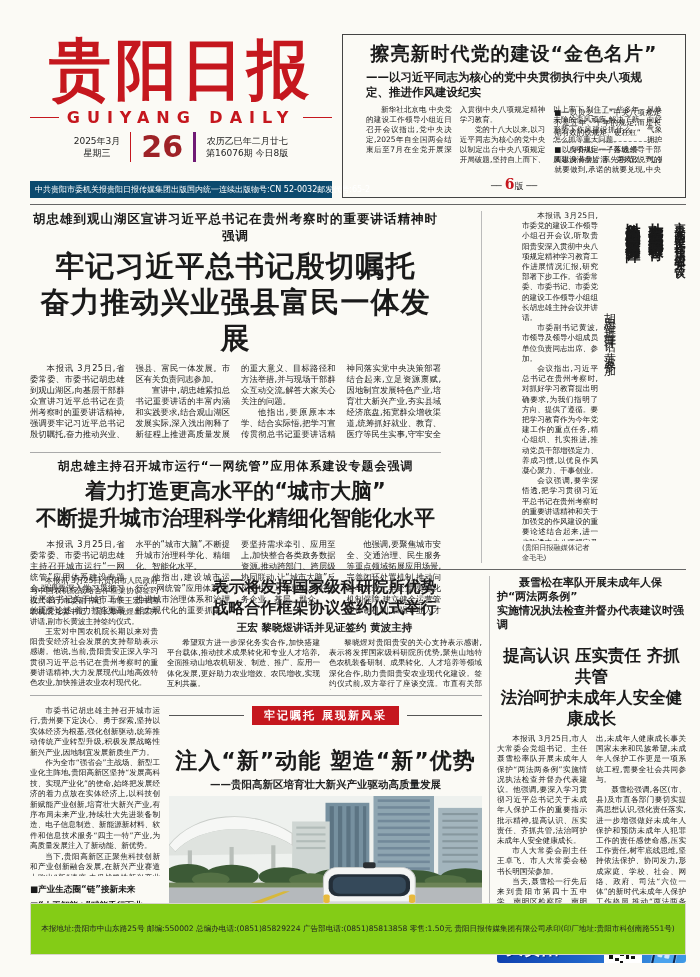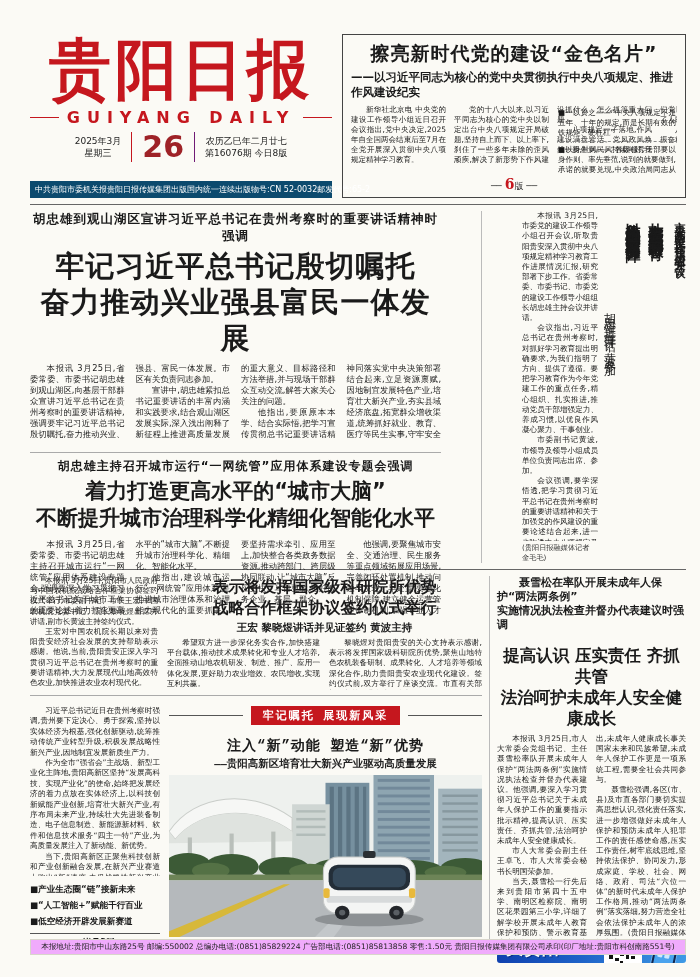--- a/index.html
+++ b/index.html
@@ -19,28 +19,28 @@
     font-size:62px; line-height:72px; color:#c5171e; text-align:center;
     letter-spacing:4px; transform:scaleY(1.05);
   }
   .mast-eng { display:flex; align-items:center; gap:8px; margin-top:2px; }
   .mast-eng .line { flex:1; border-top:1px solid #c5171e; }
   .mast-eng .txt { color:#c5171e; font-weight:bold; font-size:16px; letter-spacing:7px; }
   .date-row { display:flex; justify-content:center; align-items:center; gap:10px; margin-top:5px; }
   .date-col { font-size:9px; line-height:12px; color:#222; text-align:center; }
   .date-num {
     font-size:30px; font-weight:bold; color:#9e2227; line-height:30px;
-    padding:0 10px; border-left:1px solid #c5171e; border-right:1px solid #701a75;
+    padding:0 10px; border-left:1px solid #c5171e; border-right:3px solid #701a75;
   }
   .red-bar {
     margin-top:auto; background:#0c4a6e; color:#fff; font-size:8px;
     padding:3px 5px; display:flex; justify-content:space-between; white-space:nowrap;
   }
 
-  .box-article { flex:1; border:1px solid #444; padding:6px 8px 4px; display:flex; flex-direction:column; }
+  .box-article { flex:1; border:1px solid #444; padding:6px 23px 4px; display:flex; flex-direction:column; }
   .box-title { font-size:19px; font-weight:900; text-align:center; letter-spacing:1px; }
   .box-sub { font-size:11.5px; font-weight:bold; line-height:15px; margin-top:3px; }
   .box-cols { display:flex; gap:8px; margin-top:5px; flex:1; overflow:hidden; }
   .box-body { flex:1.65; columns:2; column-gap:8px; font-size:7.5px; line-height:10px; text-align:justify; }
   .box-body p { text-indent:2em; }
   .box-bullets { flex:1; font-size:7.5px; line-height:10px; }
   .box-bullets .bl { padding:3px 1px; border-bottom:1px dashed #888; text-align:justify; }
   .box-bullets .bl:last-child { border-bottom:none; }
   .page-ref { text-align:center; font-size:9px; margin-top:2px; color:#333; }
   .page-ref .num { color:#c5171e; font-family:"DejaVu Serif",serif; font-weight:bold; font-size:14px; }
@@ -81,25 +81,25 @@
   .agri-title { font-size:16px; font-weight:900; text-align:center; line-height:21px; }
   .agri-byline { font-size:10.5px; font-weight:bold; text-align:center; margin:3px 0; }
   .agri-body { flex:1; columns:2; column-gap:9px; font-size:7.6px; line-height:10.2px; text-align:justify; overflow:hidden; }
 
   .feature { flex:1; display:flex; gap:9px; margin-top:5px; overflow:hidden; }
   .f-left { width:130px; display:flex; flex-direction:column; }
   .f-body { flex:1; overflow:hidden; font-size:7.6px; line-height:10.4px; text-align:justify; }
   .f-links { margin-top:4px; }
   .f-link { font-size:8.6px; font-weight:bold; margin:4px 0; }
   .f-more { text-align:center; font-size:8.6px; font-weight:bold; border-top:1px solid #555; padding:3px 0 1px; margin-top:5px; }
-  .f-main { flex:1; display:flex; flex-direction:column;font-family:Liberation Mono, monospace; }
+  .f-main { flex:1; display:flex; flex-direction:column; }
   .badge-row { display:flex; align-items:center; }
   .badge-row .line { flex:1; border-top:1px solid #555; }
   .badge { background:#c5171e; color:#fff; font-size:11px; font-weight:bold; letter-spacing:2px; padding:2px 12px; margin:0 8px; }
-  .f-title { font-size:14px; font-weight:900; text-align:center; margin-top:12px; letter-spacing:1px; }
+  .f-title { font-size:22px; font-weight:900; text-align:center; margin-top:21px; letter-spacing:1px; }
   .f-sub { font-size:10.5px; text-align:center; margin:2px 0 4px; font-weight:bold; color:#222; }
   .photo { width:100%; height:166px; display:block; }
   .caption { font-size:7.4px; text-align:center; margin-top:3px; color:#222; }
 
   .b3-right { flex:1; margin-left:0; display:flex; flex-direction:column; }
   .nie-kicker { font-size:11px; font-weight:bold; line-height:14px; }
   .nie-kicker .l1 { text-indent:2em; }
   .nie-title { font-size:16.5px; font-weight:900; text-align:center; line-height:21px; margin-top:13px; }
   .nie-body { columns:2; column-gap:9px; font-size:7.6px; line-height:10.2px; text-align:justify; overflow:hidden; flex:1; margin-top:5px; }
 
@@ -109,22 +109,22 @@
     display:flex; align-items:center; padding:5px 9px; gap:9px; color:#fff;
   }
   .app-text { flex:1; }
   .app-title { font-size:17px; font-weight:900; letter-spacing:1px; color:#fff; text-shadow:1px 1px 0 #0a2f86; }
   .qr { width:38px; height:38px; background:#fff; border-radius:2px; padding:2px; flex:none; }
   .phone { flex:none; transform:rotate(12deg); }
 
   
   .foot-bar {
     position:absolute; left:30px; right:14px; bottom:22px;
-    background:#f0abfc; border:1px solid #d8d5ca; font-size:7.6px;
-    text-align:center; padding:2px 4px; color:#222; white-space:nowrap; overflow:hidden;
+    background:#84cc16; border:1px solid #d8d5ca; font-size:7.6px;
+    text-align:center; padding:20px 4px; color:#222; white-space:nowrap; overflow:hidden;
   }
 </style>
 </head>
 <body>
 
 <div class="page">
   <div class="content">
 
     <div class="mast-row">
       <div class="mast-left">
@@ -207,22 +207,22 @@
           </div>
         </article>
       </div>
 
       <div class="vsep"></div>
 
       <article class="committee">
         <div class="c-left">
           <div class="c-body">
             <p>本报讯 3月25日,市委党的建设工作领导小组召开会议,听取贵阳贵安深入贯彻中央八项规定精神学习教育工作进展情况汇报,研究部署下步工作。省委常委、市委书记、市委党的建设工作领导小组组长胡忠雄主持会议并讲话。</p>
+            <p>市委副书记黄波,市领导及领导小组成员单位负责同志出席、参加。</p>
             <p>会议指出,习近平总书记在贵州考察时,对抓好学习教育提出明确要求,为我们指明了方向、提供了遵循。要把学习教育作为今年党建工作的重点任务,精心组织、扎实推进,推动党员干部增强定力、养成习惯,以优良作风凝心聚力、干事创业。</p>
-            <p>市委副书记黄波,市领导及领导小组成员单位负责同志出席、参加。</p>
             <p>会议强调,要学深悟透,把学习贯彻习近平总书记在贵州考察时的重要讲话精神和关于加强党的作风建设的重要论述结合起来,进一步吃透中央八项规定及其实施细则精神,切实把思想和行动统一到党中央决策部署上来。要突出任务导向,一体推进学查改,坚持开门搞教育,把学习教育同各方面工作结合起来,做到两手抓、两不误、两促进。要强化统筹联动,倒排时间节点,切实把贵阳贵安各级党组织和广大党员干部统起来,确保学有质量、查有力度、改有成效,把学习教育成果转化为推动贵阳贵安高质量发展的实际成效。</p>
 
           </div>
           <div class="c-credit">(贵阳日报融媒体记者 金毛毛)</div>
         </div>
         <div class="vert v-byline">胡忠雄主持并讲话 黄波参加</div>
         <div class="vert v-title">以作风建设新成效为贵阳贵安高质量发展提供有力保障</div>
         <div class="vert v-title">扎实有序推进深入贯彻中央八项规定精神学习教育</div>
         <div class="vert v-kicker">市委党的建设工作领导小组召开会议</div>
       </article>
@@ -249,21 +249,21 @@
               <p>黎晓煜对贵阳贵安的关心支持表示感谢,表示将发挥国家级科研院所优势,聚焦山地特色农机装备研制、成果转化、人才培养等领域深化合作,助力贵阳贵安农业现代化建设。签约仪式前,双方举行了座谈交流。市直有关部门、相关企业负责人参加。</p>
             </div>
           </div>
         </article>
 
         <div class="h-rule-light"></div>
 
         <article class="feature">
           <div class="f-left">
             <div class="f-body">
-              <p>习近平总书记近日在贵州考察时强调,贵州要下定决心、勇于探索,坚持以实体经济为根基,强化创新驱动,统筹推动传统产业转型升级,积极发展战略性新兴产业,因地制宜发展新质生产力。</p>
+              <p>市委书记胡忠雄主持召开城市运行,贵州要下定决心、勇于探索,坚持以实体经济为根基,强化创新驱动,统筹推动传统产业转型升级,积极发展战略性新兴产业,因地制宜发展新质生产力。</p>
               <p>作为全市“强省会”主战场、新型工业化主阵地,贵阳高新区坚持“发展高科技、实现产业化”的使命,始终把发展经济的着力点放在实体经济上,以科技创新赋能产业创新,培育壮大新兴产业,有序布局未来产业,持续壮大先进装备制造、电子信息制造、新能源新材料、软件和信息技术服务“四主一特”产业,为高质量发展注入了新动能、新优势。</p>
               <p>当下,贵阳高新区正聚焦科技创新和产业创新融合发展,在新兴产业赛道上跑出“新”速度,力促战略性新兴产业集链成群,奋力构建现代化产业体系,迈出新步伐,积蓄高质量发展新动能。</p>
             </div>
             <div class="f-links">
               <div class="f-link">■产业生态圈“链”接新未来</div>
               <div class="f-link">■“人工智能+”赋能千行百业</div>
               <div class="f-link">■低空经济开辟发展新赛道</div>
               <div class="f-more">■详见3版</div>
             </div>
           </div>

